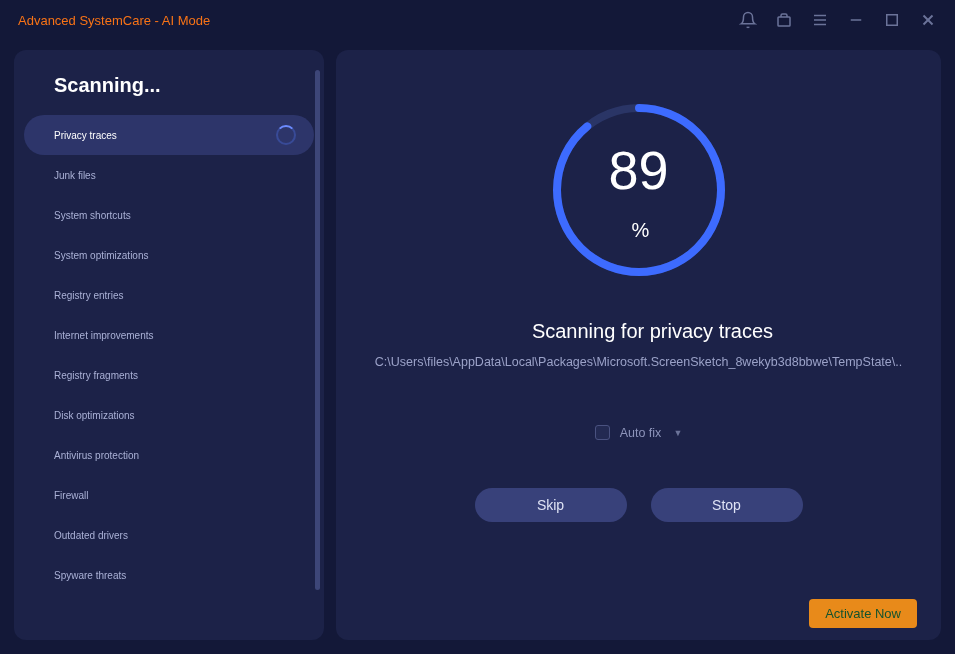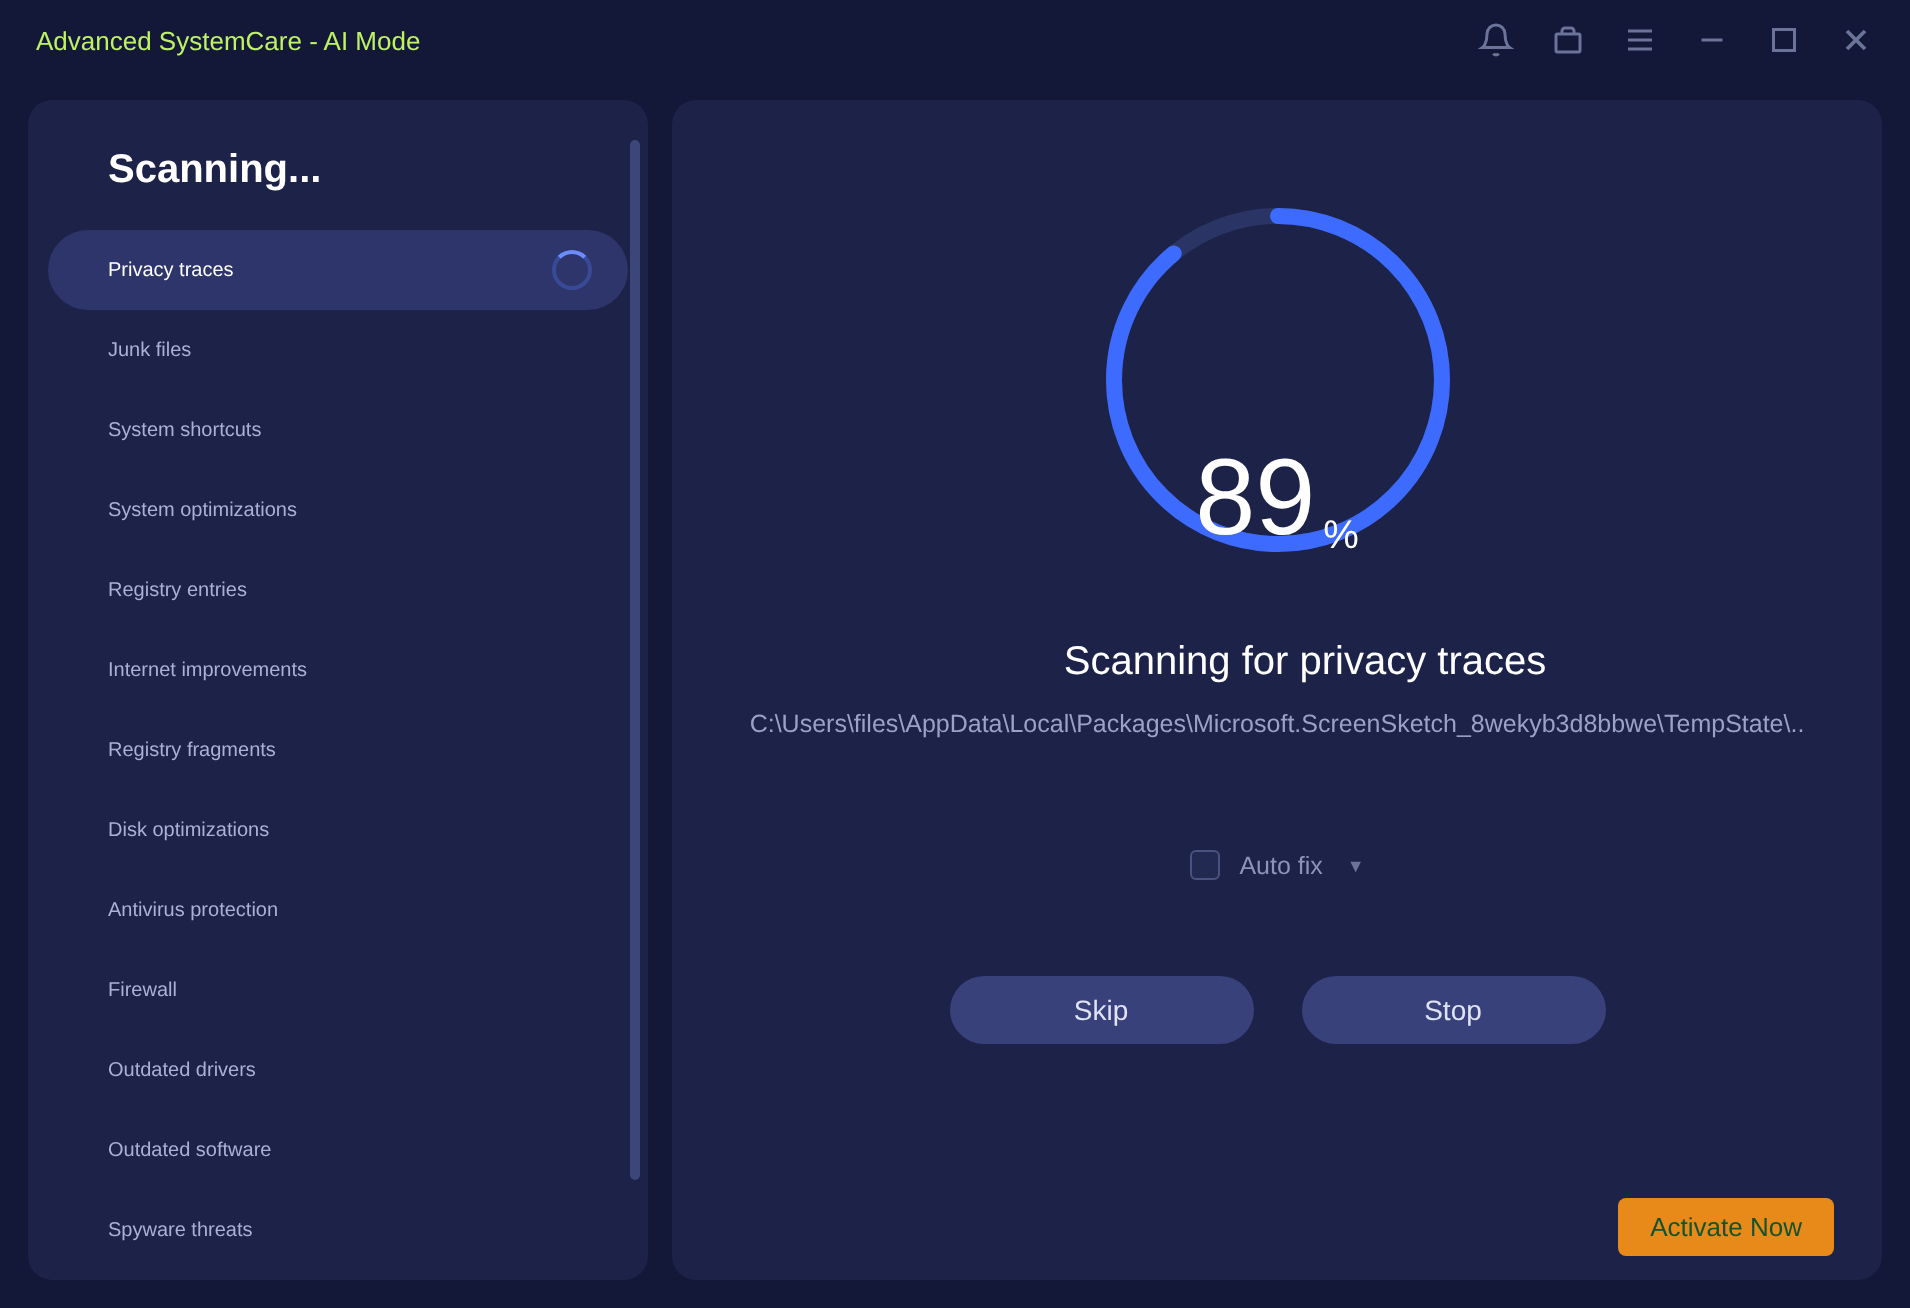--- a/index.html
+++ b/index.html
@@ -20,21 +20,21 @@
     
     .titlebar {
       height: 40px;
       display: flex;
       align-items: center;
       padding: 0 18px;
       justify-content: space-between;
     }
     
     .titlebar-left {
-      color: #bef264;
+      color: #f97316;
       font-size: 13px;
     }
     
     .titlebar-right {
       display: flex;
       align-items: center;
       gap: 18px;
     }
     
     .titlebar-icon {
@@ -144,23 +144,24 @@
       transform: rotate(-90deg);
     }
     
     .progress-text {
       position: absolute;
       top: 0;
       left: 0;
       width: 100%;
       height: 100%;
       display: flex;
-      align-items: flex-end;
+      align-items: center;
       justify-content: center;
       color: #ffffff;
+      flex-direction: column;
     }
     
     .progress-number {
       font-size: 54px;
       font-weight: 300;
     }
     
     .progress-percent {
       font-size: 20px;
       margin-top: 18px;
@@ -319,23 +320,20 @@
         <div class="scan-item">
           <span>Antivirus protection</span>
         </div>
         <div class="scan-item">
           <span>Firewall</span>
         </div>
         <div class="scan-item">
           <span>Outdated drivers</span>
         </div>
         <div class="scan-item">
-          <span>Outdated software</span>
-        </div>
-        <div class="scan-item">
           <span>Spyware threats</span>
         </div>
       </div>
     <div class="sidebar-scroll"></div>
   </div>
 
   <div class="main">
     <div class="progress-circle">
       <svg viewBox="0 0 180 180">
         <circle cx="90" cy="90" r="82" stroke="#2a3566" stroke-width="8" fill="none"></circle>

